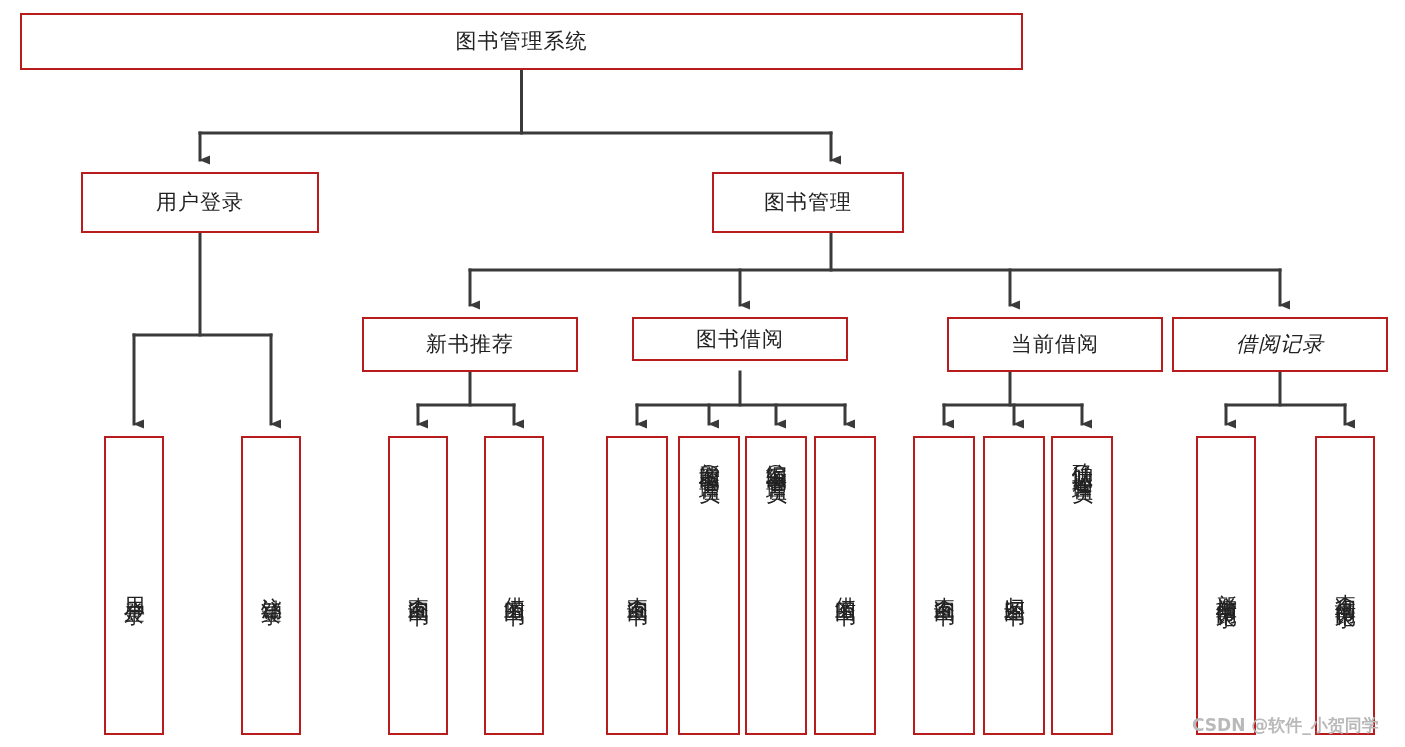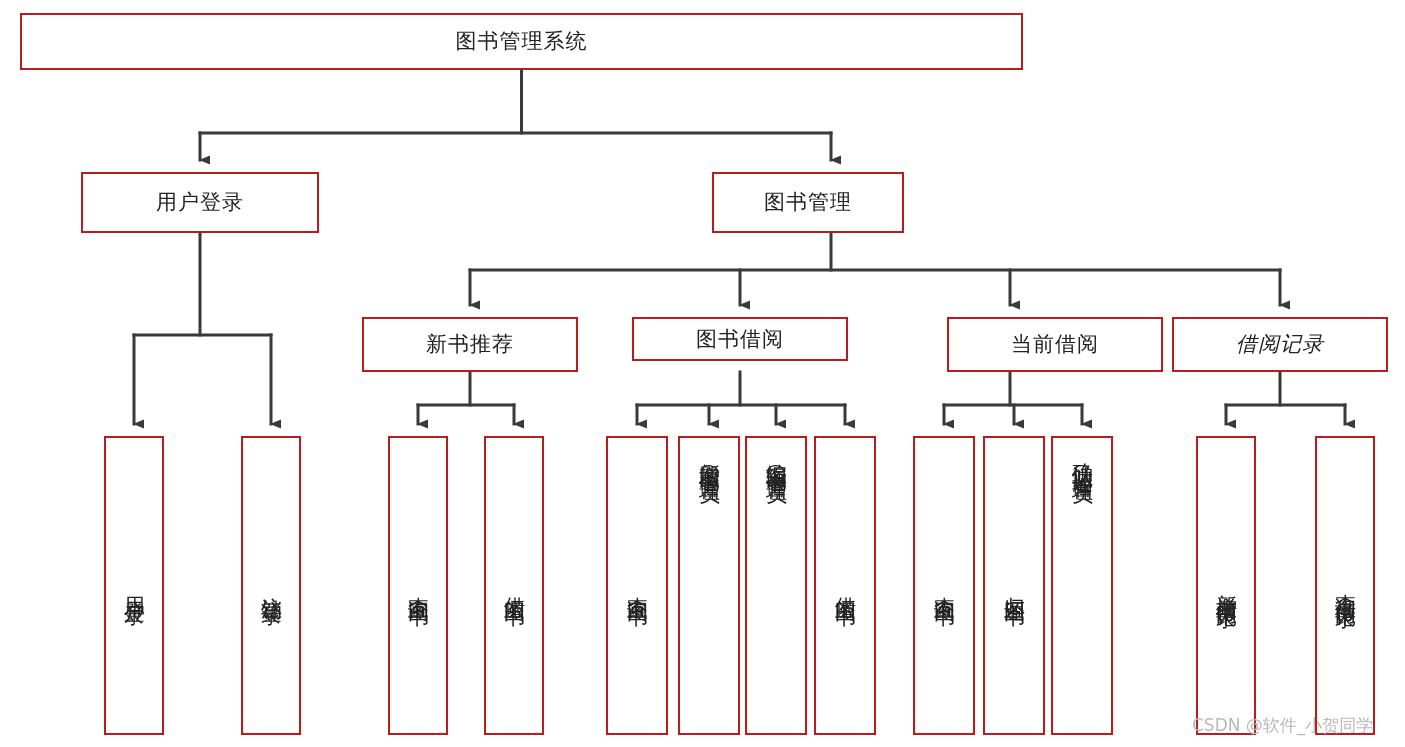--- a/index.html
+++ b/index.html
@@ -64,20 +64,21 @@
   }
   #watermark {
     position: absolute;
     left: 1192px;
     top: 714px;
     font-size: 17px;
     color: #b9b9b9;
     white-space: nowrap;
     pointer-events: none;
     font-family: "DejaVu Sans", "Liberation Sans", sans-serif;
+    font-weight: bold;
   }
 </style>
 </head>
 <body>
 
 <div id="diagram-root">
 
   <svg id="diagram-svg" viewBox="0 0 1405 747" preserveAspectRatio="none" aria-hidden="true">
     <defs>
       <marker id="arrowhead" markerWidth="10" markerHeight="11" refX="4.6" refY="10" orient="auto" markerUnits="userSpaceOnUse">

